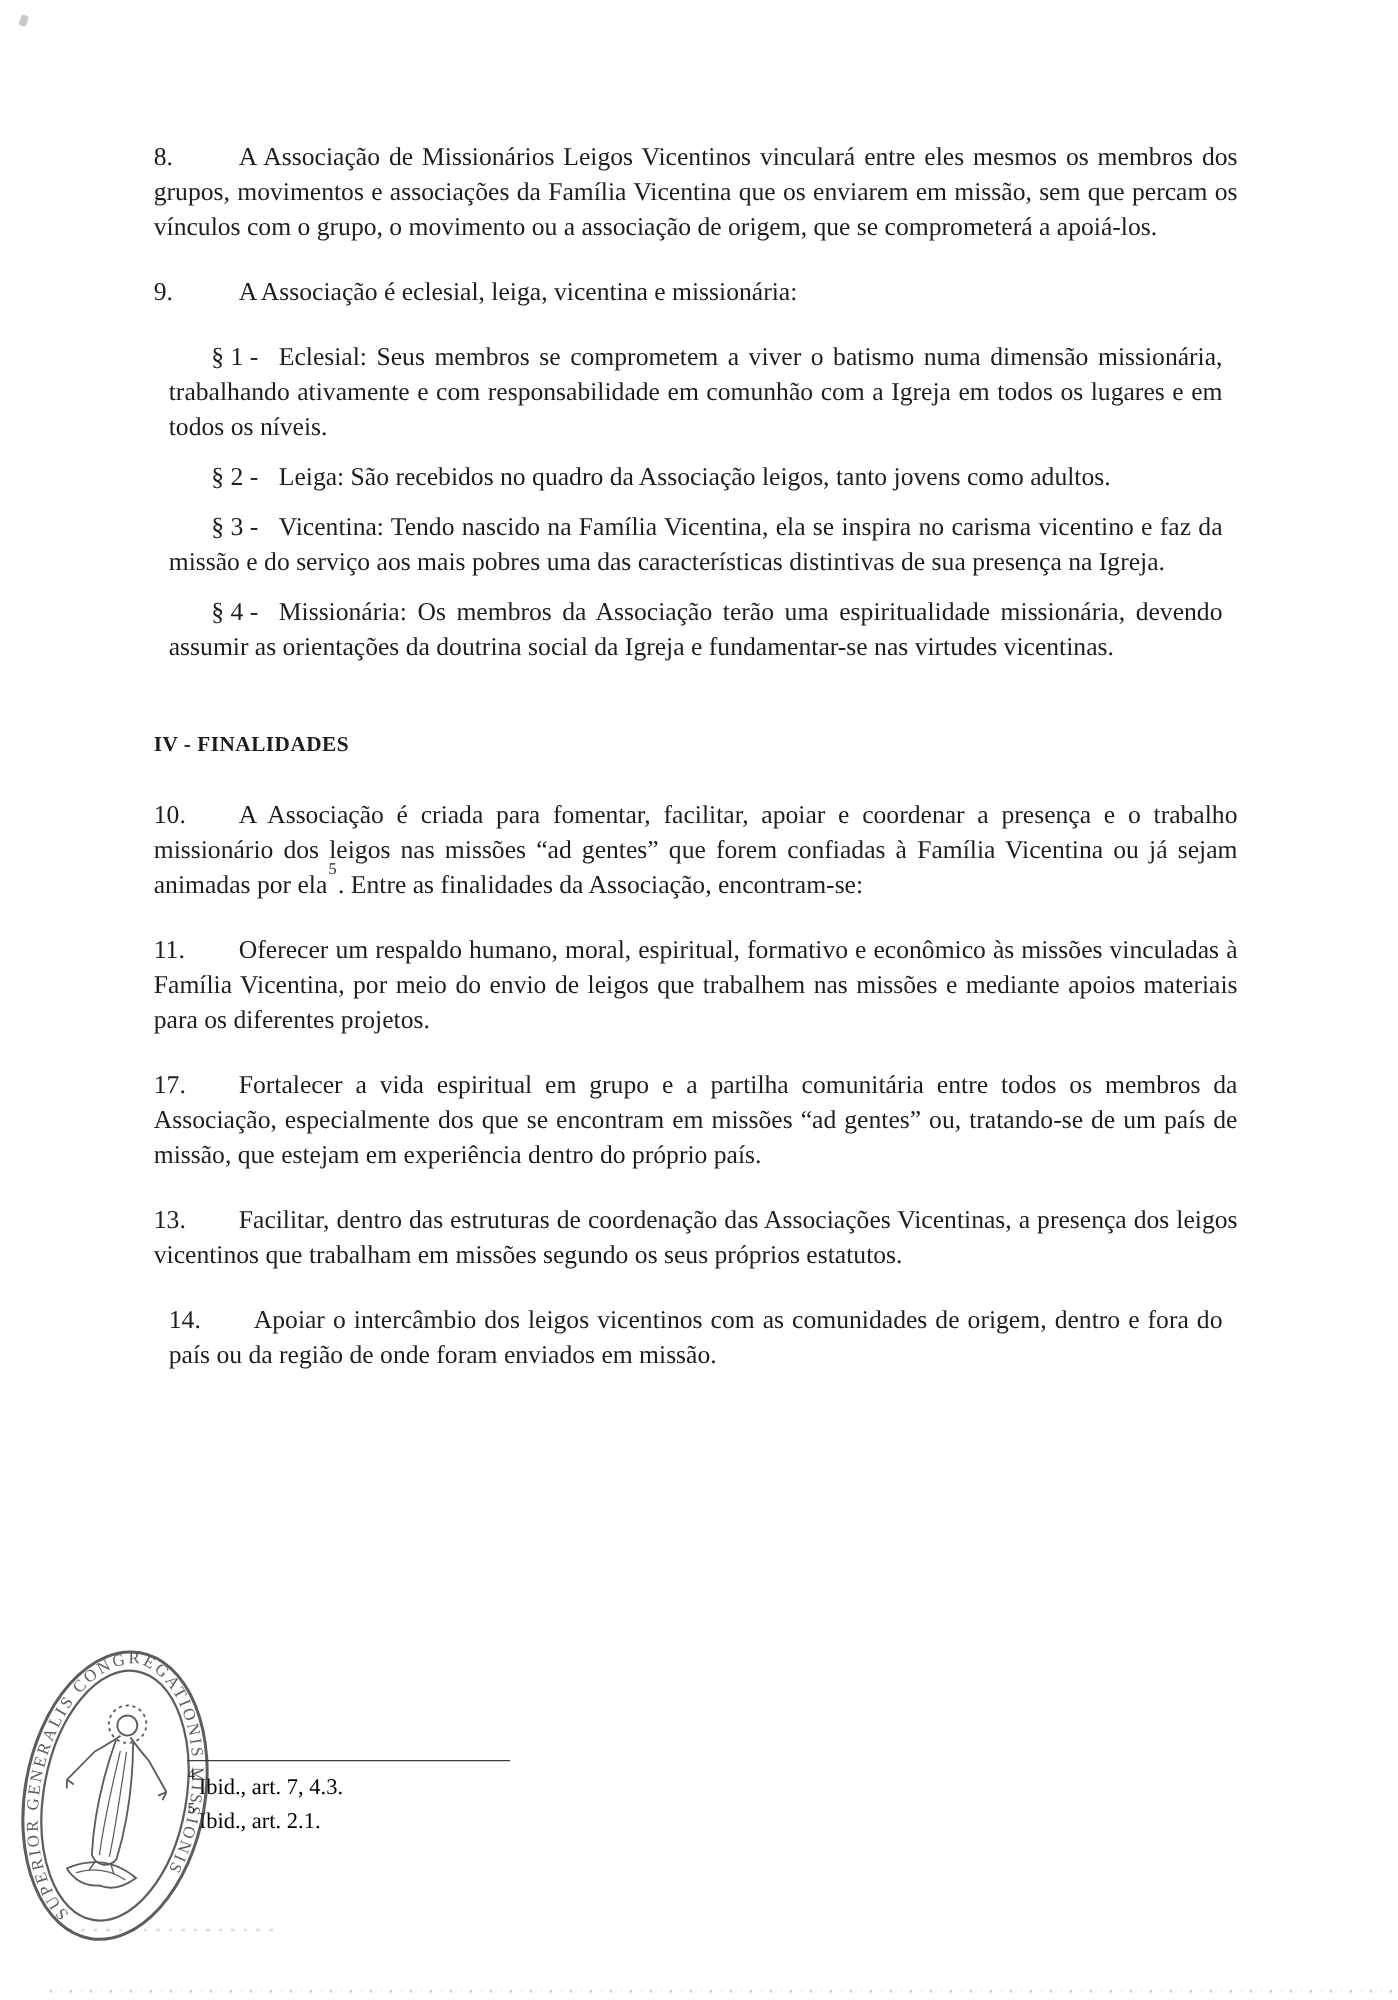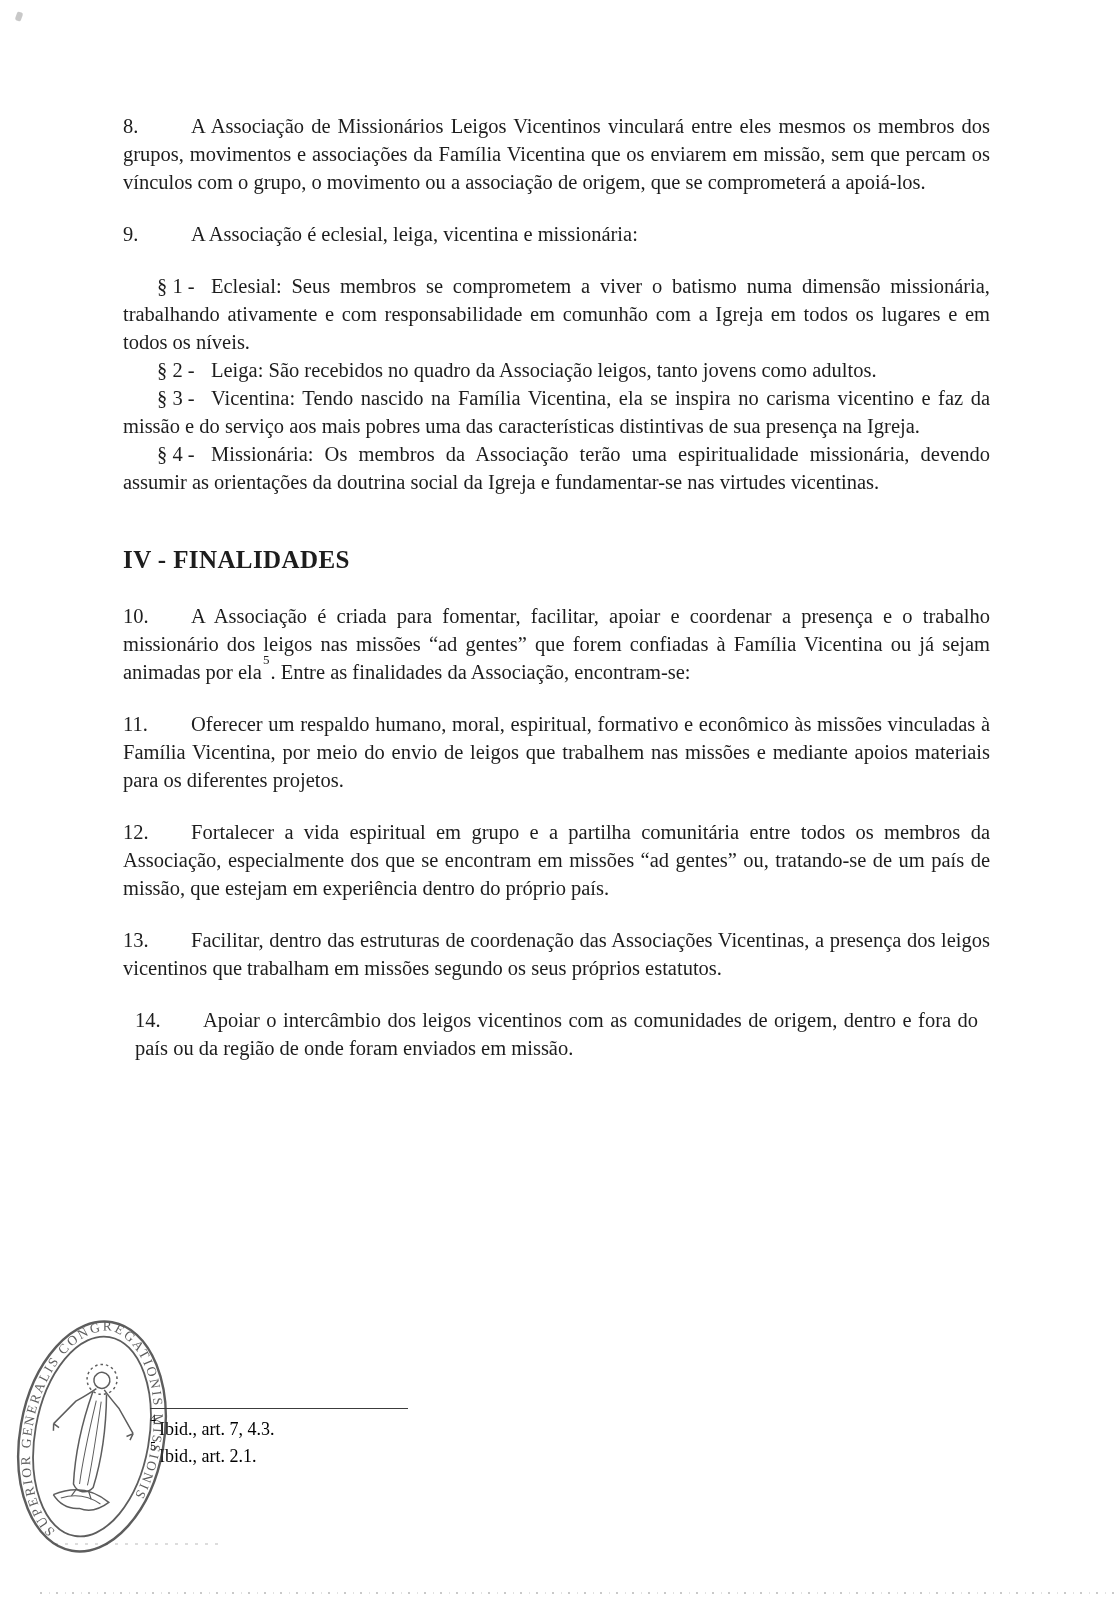--- a/index.html
+++ b/index.html
@@ -8,26 +8,26 @@
     font-family:"Liberation Serif","DejaVu Serif",serif;
     color:#1d1d1d;overflow:hidden;
   }
   .page{position:absolute;inset:0;background:#fff;}
   .content{
     position:absolute;left:123px;top:112px;width:867px;
     font-size:20.5px;line-height:28px;text-align:justify;
   }
   p.para{margin:0 0 24px 0;}
   p.para.tight{margin:12px;}
-  p.para.sub{margin:0;text-indent:34px;}
+  p.para.sub{margin:12px;text-indent:34px;}
   .pnum{display:inline-block;width:68px;text-indent:0;}
   .pnum-sub{display:inline-block;width:54px;text-indent:0;}
   sup.fnref{font-size:13px;line-height:0;position:relative;top:-7px;margin:0 1px;}
   h2.section{
-    font-size:25px;line-height:28px;font-weight:bold;
+    font-size:17px;line-height:28px;font-weight:bold;
     margin:50px 0 28px 0;text-align:left;letter-spacing:.4px;
   }
   .footnotes{position:absolute;left:150px;top:1408px;width:640px;font-size:18px;line-height:27px;color:#000000;}
   .fn-rule{width:258px;border:0;border-top:1.6px solid #3c3c3c;margin:0 0 7px 0;}
   .fn sup{font-size:12px;line-height:0;position:relative;top:-5px;margin-right:3px;}
   .stamp{position:absolute;left:2px;top:1304px;width:185px;height:266px;z-index:3;pointer-events:none;}
   .stamp svg{display:block;width:100%;height:100%;}
   .speck{position:absolute;left:16px;top:12px;width:6px;height:9px;background:#9a9a9a;opacity:.55;border-radius:2px;transform:rotate(20deg);}
   .scanline{
     position:absolute;left:40px;right:0;top:1592px;height:2px;opacity:.5;
@@ -58,21 +58,21 @@
     <p class="para sub"><span class="pnum-sub">§ 3 -</span><span>Vicentina: Tendo nascido na Família Vicentina, ela se inspira no carisma vicentino e faz da missão e do serviço aos mais pobres uma das características distintivas de sua presença na Igreja.</span></p>
 
     <p class="para sub"><span class="pnum-sub">§ 4 -</span><span>Missionária: Os membros da Associação terão uma espiritualidade missionária, devendo assumir as orientações da doutrina social da Igreja e fundamentar-se nas virtudes vicentinas.</span></p>
 
     <h2 class="section">IV - FINALIDADES</h2>
 
     <p class="para"><span class="pnum">10.</span><span>A Associação é criada para fomentar, facilitar, apoiar e coordenar a presença e o trabalho missionário dos leigos nas missões “ad gentes” que forem confiadas à Família Vicentina ou já sejam animadas por ela</span><sup class="fnref">5</sup><span>. Entre as finalidades da Associação, encontram-se:</span></p>
 
     <p class="para"><span class="pnum">11.</span><span>Oferecer um respaldo humano, moral, espiritual, formativo e econômico às missões vinculadas à Família Vicentina, por meio do envio de leigos que trabalhem nas missões e mediante apoios materiais para os diferentes projetos.</span></p>
 
-    <p class="para"><span class="pnum">12.</span><span>Fortalecer a vida espiritual em grupo e a partilha comunitária entre todos os membros da Associação, especialmente dos que se encontram em missões “ad gentes” ou, tratando-se de um país de missão, que estejam em experiência dentro do próprio país.</span></p>
+    <p class="para"><span class="pnum">17.</span><span>Fortalecer a vida espiritual em grupo e a partilha comunitária entre todos os membros da Associação, especialmente dos que se encontram em missões “ad gentes” ou, tratando-se de um país de missão, que estejam em experiência dentro do próprio país.</span></p>
 
     <p class="para"><span class="pnum">13.</span><span>Facilitar, dentro das estruturas de coordenação das Associações Vicentinas, a presença dos leigos vicentinos que trabalham em missões segundo os seus próprios estatutos.</span></p>
 
     <p class="para tight"><span class="pnum">14.</span><span>Apoiar o intercâmbio dos leigos vicentinos com as comunidades de origem, dentro e fora do país ou da região de onde foram enviados em missão.</span></p>
 
   </div>
 
   <div class="footnotes">
     <hr class="fn-rule">
     <div class="fn"><sup>4</sup><span>Ibid., art. 7, 4.3.</span></div>

